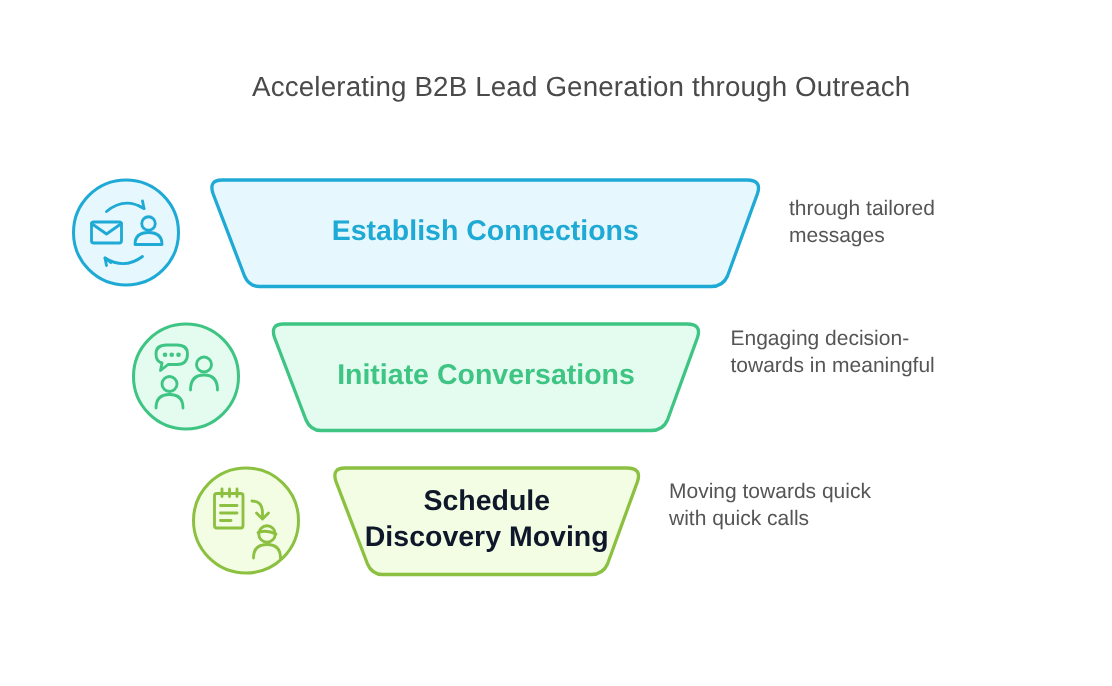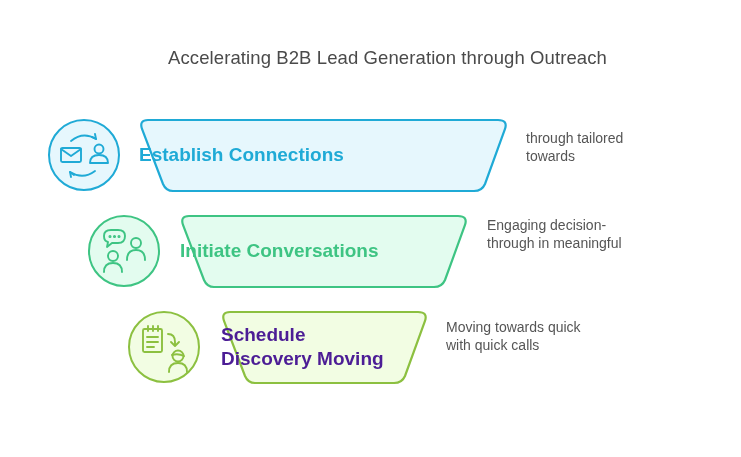--- a/index.html
+++ b/index.html
@@ -1,21 +1,21 @@
 <!DOCTYPE html>
 <html><head>
   <meta charset="utf-8">
   <style>
     html, body { margin: 0; padding: 0; background: #ffffff; }
     body { width: 741px; height: 457px; position: relative; overflow: hidden;
            font-family: "Liberation Sans", "DejaVu Sans", sans-serif; }
     #title { position: absolute; left: 17px; width: 741px; top: 47px; text-align: center;
              font-size: 18.5px; color: #4a4a4a; letter-spacing: 0.1px; }
     svg#diagram { position: absolute; left: 0; top: 0; }
-    .stage-label { position: absolute; text-align: left; font-weight: bold; font-size: 19px; line-height: 24px; }
+    .stage-label { position: absolute; text-align: center; font-weight: bold; font-size: 19px; line-height: 24px; }
     .desc { position: absolute; font-size: 14px; line-height: 18px; color: #555555; }
   </style>
 </head>
 <body>
 
 <div id="title">Accelerating B2B Lead Generation through Outreach</div>
 
 <svg id="diagram" width="741" height="457" viewBox="0 0 741 457">
 
   <g>
@@ -74,29 +74,29 @@
         <circle cx="178" cy="356" r="5.5"></circle>
         <path d="M172,355 Q178,353 184,356"></path>
         <path d="M169,372 Q169,363 178,363 Q187,363 187,372"></path>
       </g>
     </g>
   </g>
 </svg>
 
 <div class="stage-label" style="left:139px; width:369px; top:143px; color:#1faad6;">Establish Connections</div>
 <div class="stage-label" style="left:180px; width:288px; top:239px; color:#3ec483;">Initiate Conversations</div>
-<div class="stage-label" style="left:221px; width:207px; top:323px; color:#4c1d95;">
+<div class="stage-label" style="left:221px; width:207px; top:323px; color:#0f172a;">
   <div>Schedule</div>
   <div>Discovery Moving</div>
 </div>
 
 <div class="desc" style="left:526px; top:129px;">
   <div>through tailored</div>
-  <div>towards</div>
+  <div>messages</div>
 </div>
 <div class="desc" style="left:487px; top:216px;">
   <div>Engaging decision-</div>
-  <div>through in meaningful</div>
+  <div>towards in meaningful</div>
 </div>
 <div class="desc" style="left:446px; top:318px;">
   <div>Moving towards quick</div>
   <div>with quick calls</div>
 </div>
 
 </body></html>

